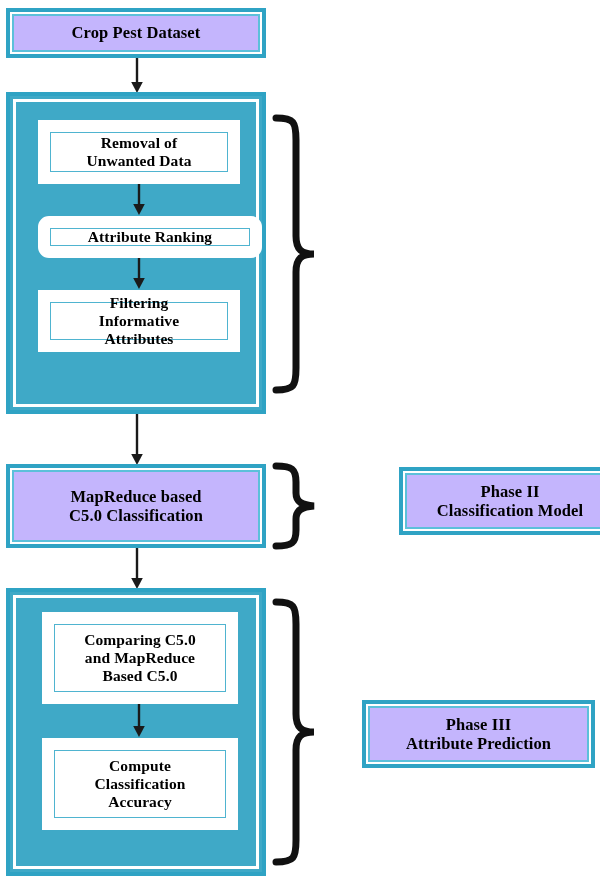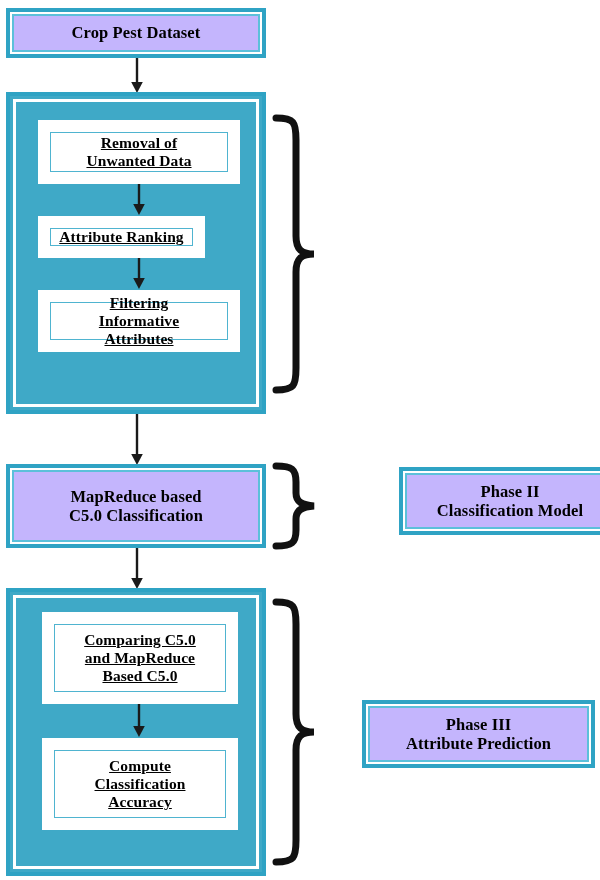--- a/index.html
+++ b/index.html
@@ -72,21 +72,20 @@
 
   
   .step {
     background: #ffffff;
     border: 3px solid #ffffff;
     box-sizing: border-box;
     display: flex;
     align-items: flex-start;
     justify-content: center;
     padding: 9px;
-    text-decoration: underline;
   }
   .step > .step-inner {
     width: 100%;
     height: 100%;
     box-sizing: border-box;
     border: 1px solid #4FB4D0;
     background: #ffffff;
     display: flex;
     align-items: center;
     justify-content: center;
@@ -125,21 +124,21 @@
           <span class="node-text fs15">Removal of
 Unwanted Data</span>
         </div>
       </div>
 
       <svg class="abs arrow" style="left:111px; top:82px; width:24px; height:32px;" viewBox="0 0 24 32">
         <line x1="12" y1="0" x2="12" y2="23" stroke="#1a1a1a" stroke-width="2.4"></line>
         <polygon points="12,31 6.2,20 17.8,20" fill="#1a1a1a"></polygon>
       </svg>
 
-      <div class="abs step" style="left:22px; top:114px; width:167px; height:42px;">
+      <div class="abs step" style="left:22px; top:114px; width:224px; height:42px;border-radius:11px;">
         <div class="step-inner">
           <span class="node-text fs15">Attribute Ranking</span>
         </div>
       </div>
 
       <svg class="abs arrow" style="left:111px; top:156px; width:24px; height:32px;" viewBox="0 0 24 32">
         <line x1="12" y1="0" x2="12" y2="23" stroke="#1a1a1a" stroke-width="2.4"></line>
         <polygon points="12,31 6.2,20 17.8,20" fill="#1a1a1a"></polygon>
       </svg>
 

